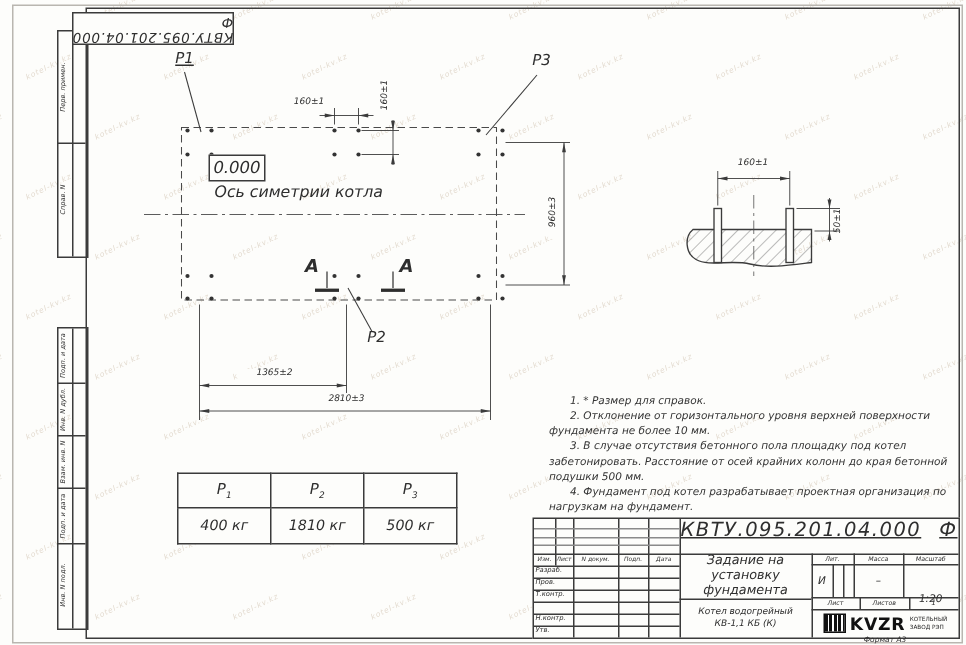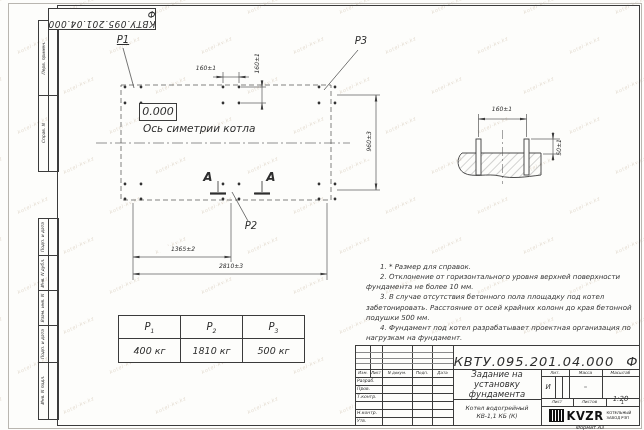--- a/index.html
+++ b/index.html
@@ -41,21 +41,21 @@
   .loads td{height:21px;font-size:9.5px;font-style:italic;}
   .loads sub{font-size:6px;}
   
   .tb{position:absolute;left:355px;top:345px;width:283px;height:79px;border:1.2px solid #3b3b3b;
       z-index:4;background:#fdfdfb;font-style:italic;}
   .tb .ln-h{position:absolute;height:1px;background:#3b3b3b;}
   .tb .ln-hl{position:absolute;height:1px;background:#8a8a8a;}
   .tb .ln-v{position:absolute;width:1px;background:#3b3b3b;}
   .tb .cell{position:absolute;text-align:center;color:#2e2e2e;overflow:hidden;white-space:nowrap;}
   .docnum{position:absolute;left:97px;top:0;width:186px;height:23px;display:flex;
-      align-items:flex-end;justify-content:center;font-size:13px;letter-spacing:1px;}
+      align-items:flex-start;justify-content:center;font-size:13px;letter-spacing:1px;text-decoration:underline;}
   .docnum .suf{margin-left:12px;}
   .tb-title{position:absolute;left:97px;top:23px;width:88px;height:30px;display:flex;
       flex-direction:column;align-items:center;justify-content:center;font-size:8.5px;line-height:10px;}
   .tb-prod{position:absolute;left:97px;top:53px;width:88px;height:26px;display:flex;
       flex-direction:column;align-items:center;justify-content:center;font-size:6px;line-height:8px;}
   .rowlbl{position:absolute;left:0;width:26px;height:8px;font-size:4.5px;line-height:8px;
       padding-left:1px;text-align:left;}
   .logo{position:absolute;left:185px;top:60px;width:98px;height:19px;display:flex;
       align-items:center;justify-content:center;gap:3px;font-style:normal;}
   .logo-mark{width:13px;height:11px;border:1px solid #111;

